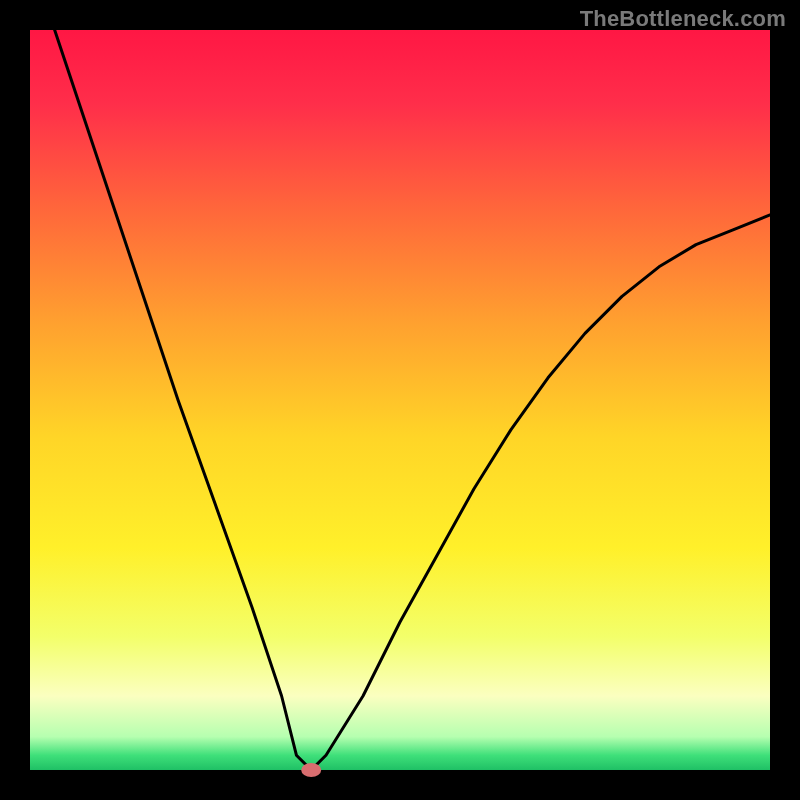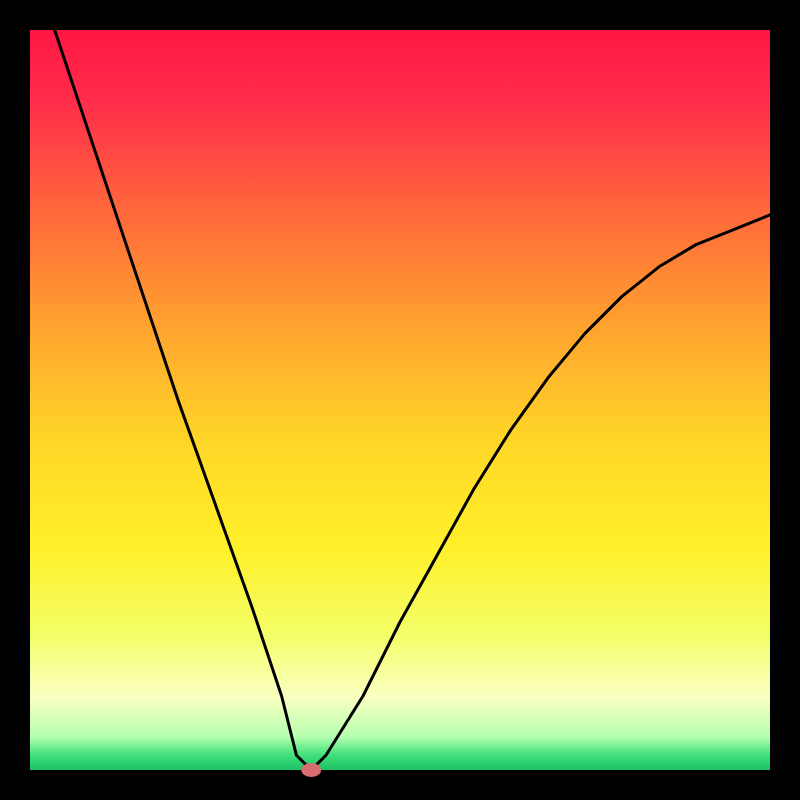--- a/index.html
+++ b/index.html
@@ -23,20 +23,21 @@
     letter-spacing: 0.2px;
   }
   svg {
     display: block;
   }
 </style>
 </head>
 <body>
 
 <div class="container">
+  <div class="watermark">TheBottleneck.com</div>
   <svg id="chart-svg" width="800" height="800">
       <defs>
         <linearGradient id="bg-grad" x1="0" y1="0" x2="0" y2="1">
           <stop offset="0%" stop-color="#ff1744"></stop>
           <stop offset="10%" stop-color="#ff2e4a"></stop>
           <stop offset="25%" stop-color="#ff6a3a"></stop>
           <stop offset="40%" stop-color="#ffa22f"></stop>
           <stop offset="55.00000000000001%" stop-color="#ffd527"></stop>
           <stop offset="70%" stop-color="#fff02a"></stop>
           <stop offset="82%" stop-color="#f3ff6a"></stop>

